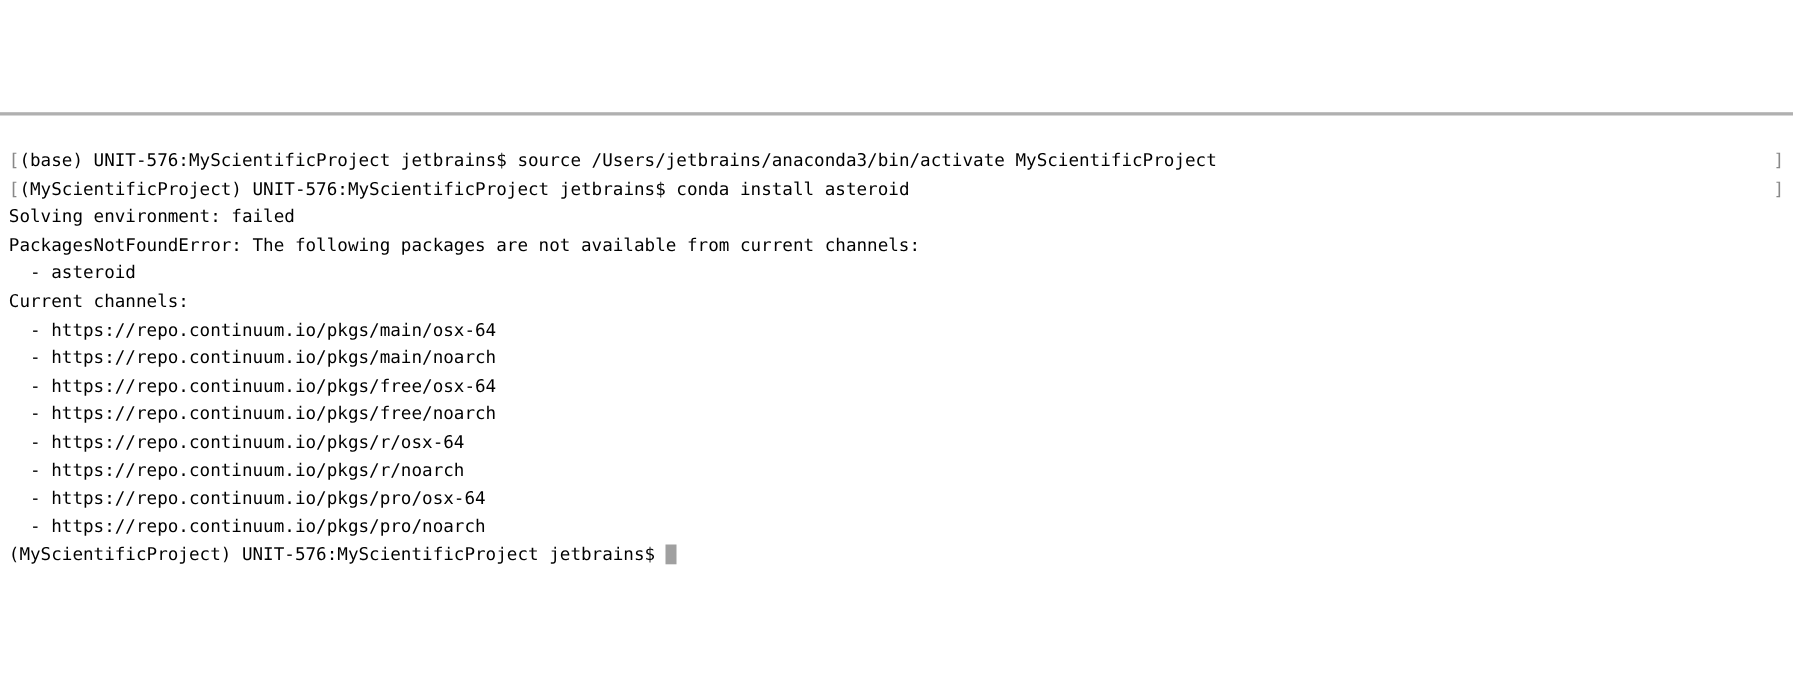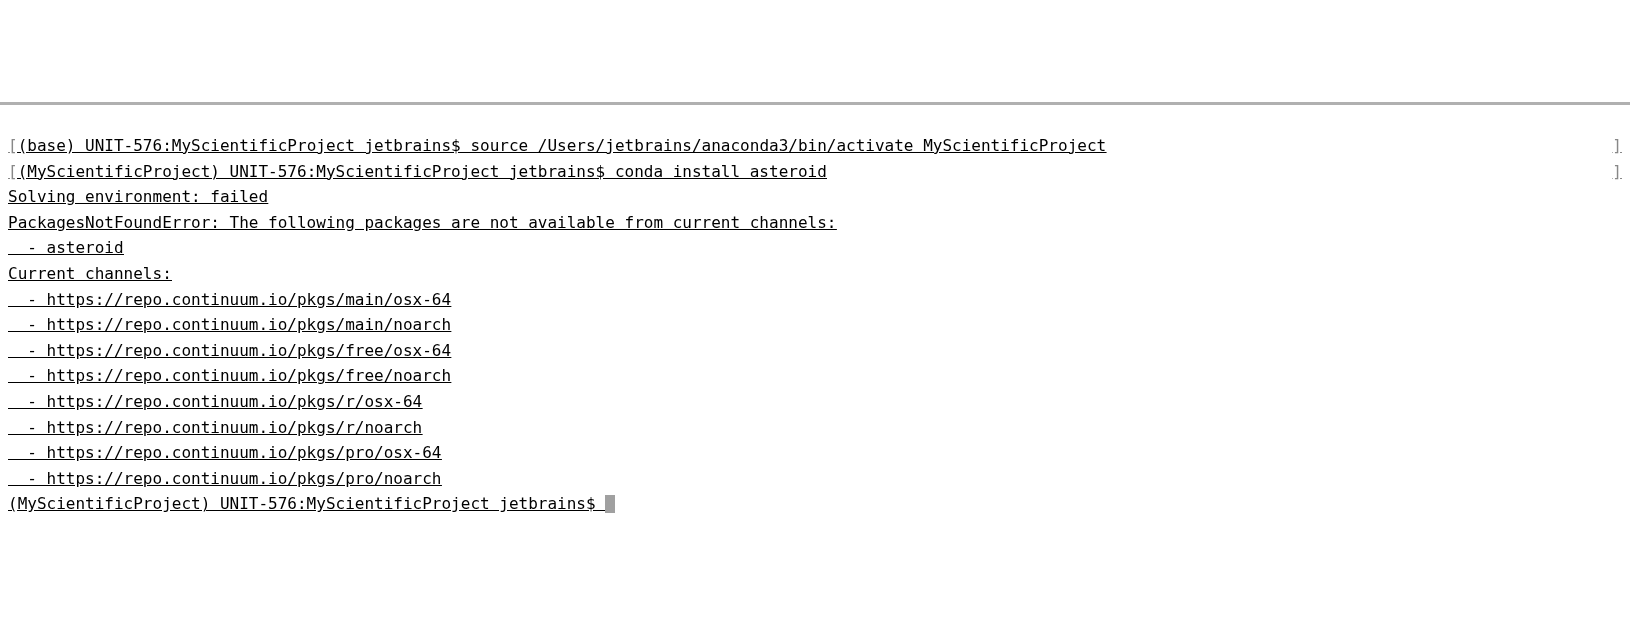--- a/index.html
+++ b/index.html
@@ -1,19 +1,18 @@
 <!DOCTYPE html>
 <html><head>
   <meta charset="utf-8">
   <style>
     * {
       margin: 0;
       padding: 0;
       box-sizing: border-box;
-      text-decoration: underline;
     }
     body {
       font-family: "Menlo", "Monaco", "Consolas", monospace;
       font-size: 16px;
       line-height: 1.6;
       background: #ffffff;
       color: #000000;
       padding: 4px 8px;
       white-space: pre;
       overflow-x: auto;

